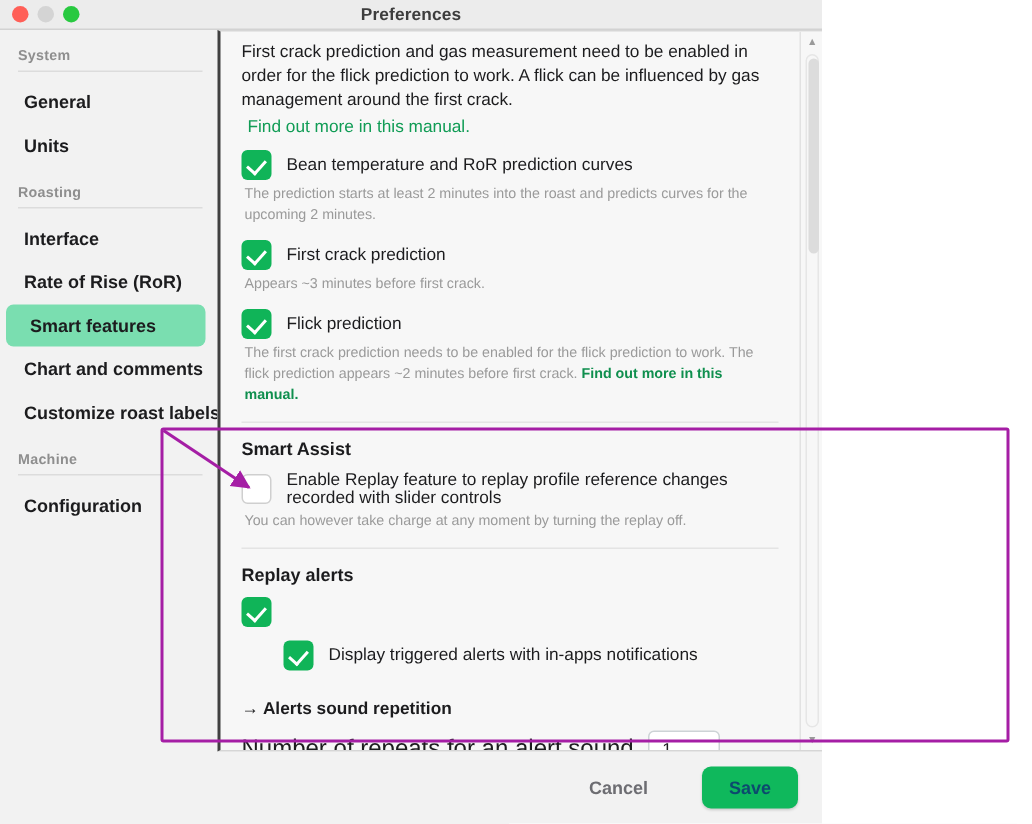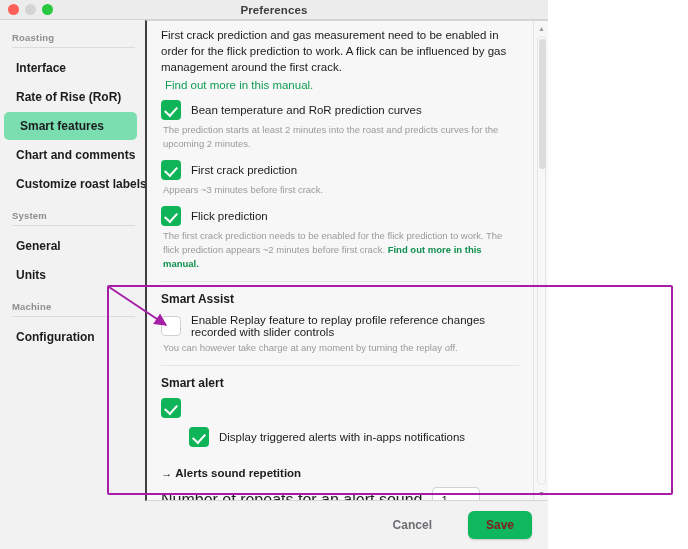--- a/index.html
+++ b/index.html
@@ -170,21 +170,21 @@
     height: 48px; flex: 0 0 48px;
     background: #f2f2f2;
     display: flex; align-items: center; justify-content: flex-end;
     padding-right: 16px; gap: 32px;
   }
   .cancel-btn {
     font-size: 12px; font-weight: bold; color: #6d6d72;
     padding: 6px 4px;
   }
   .save-btn {
-    background: #0fb85c; color: #7f1d1d;
+    background: #0fb85c; color: #0c4a6e;
     font-size: 12px; font-weight: bold;
     padding: 7px 18px; border-radius: 6px;
     box-shadow: 0 1px 2px rgba(0,0,0,.18);
   }
 </style>
 </head>
 <body>
 
 <div class="window">
 
@@ -193,39 +193,39 @@
       <span class="light close"></span>
       <span class="light min"></span>
       <span class="light zoom"></span>
     </div>
     <div class="title">Preferences</div>
   </div>
 
   <div class="body">
 
     <div class="sidebar">
+
+      <div class="grp">
+        <div class="grp-label">System</div>
+        <div class="grp-rule"></div>
+        <div class="nav-item">General</div>
+        <div class="nav-item">Units</div>
+      </div>
 
       <div class="grp">
         <div class="grp-label">Roasting</div>
         <div class="grp-rule"></div>
         <div class="nav-item">Interface</div>
         <div class="nav-item">Rate of Rise (RoR)</div>
         <div class="nav-item active">Smart features</div>
         <div class="nav-item">Chart and comments</div>
         <div class="nav-item">Customize roast labels</div>
       </div>
 
       <div class="grp">
-        <div class="grp-label">System</div>
-        <div class="grp-rule"></div>
-        <div class="nav-item">General</div>
-        <div class="nav-item">Units</div>
-      </div>
-
-      <div class="grp">
         <div class="grp-label">Machine</div>
         <div class="grp-rule"></div>
         <div class="nav-item">Configuration</div>
       </div>
 
     </div>
 
     <div class="content-wrap">
       <div class="panel">
         <div class="panel-inner">
@@ -255,21 +255,21 @@
 
           <div class="section-title">Smart Assist</div>
           <div class="cbrow">
             <span class="cb off"></span>
             <span class="cb-label">Enable Replay feature to replay profile reference changes recorded with slider controls</span>
           </div>
           <div class="hint">You can however take charge at any moment by turning the replay off.</div>
 
           <div class="divider"></div>
 
-          <div class="section-title">Smart alert</div>
+          <div class="section-title">Replay alerts</div>
 
           <div class="cbrow">
             <span class="cb on"></span>
           </div>
 
           <div class="cbrow indent" style="margin-top:9px;">
             <span class="cb on"></span>
             <span class="cb-label">Display triggered alerts with in-apps notifications</span>
           </div>
 

